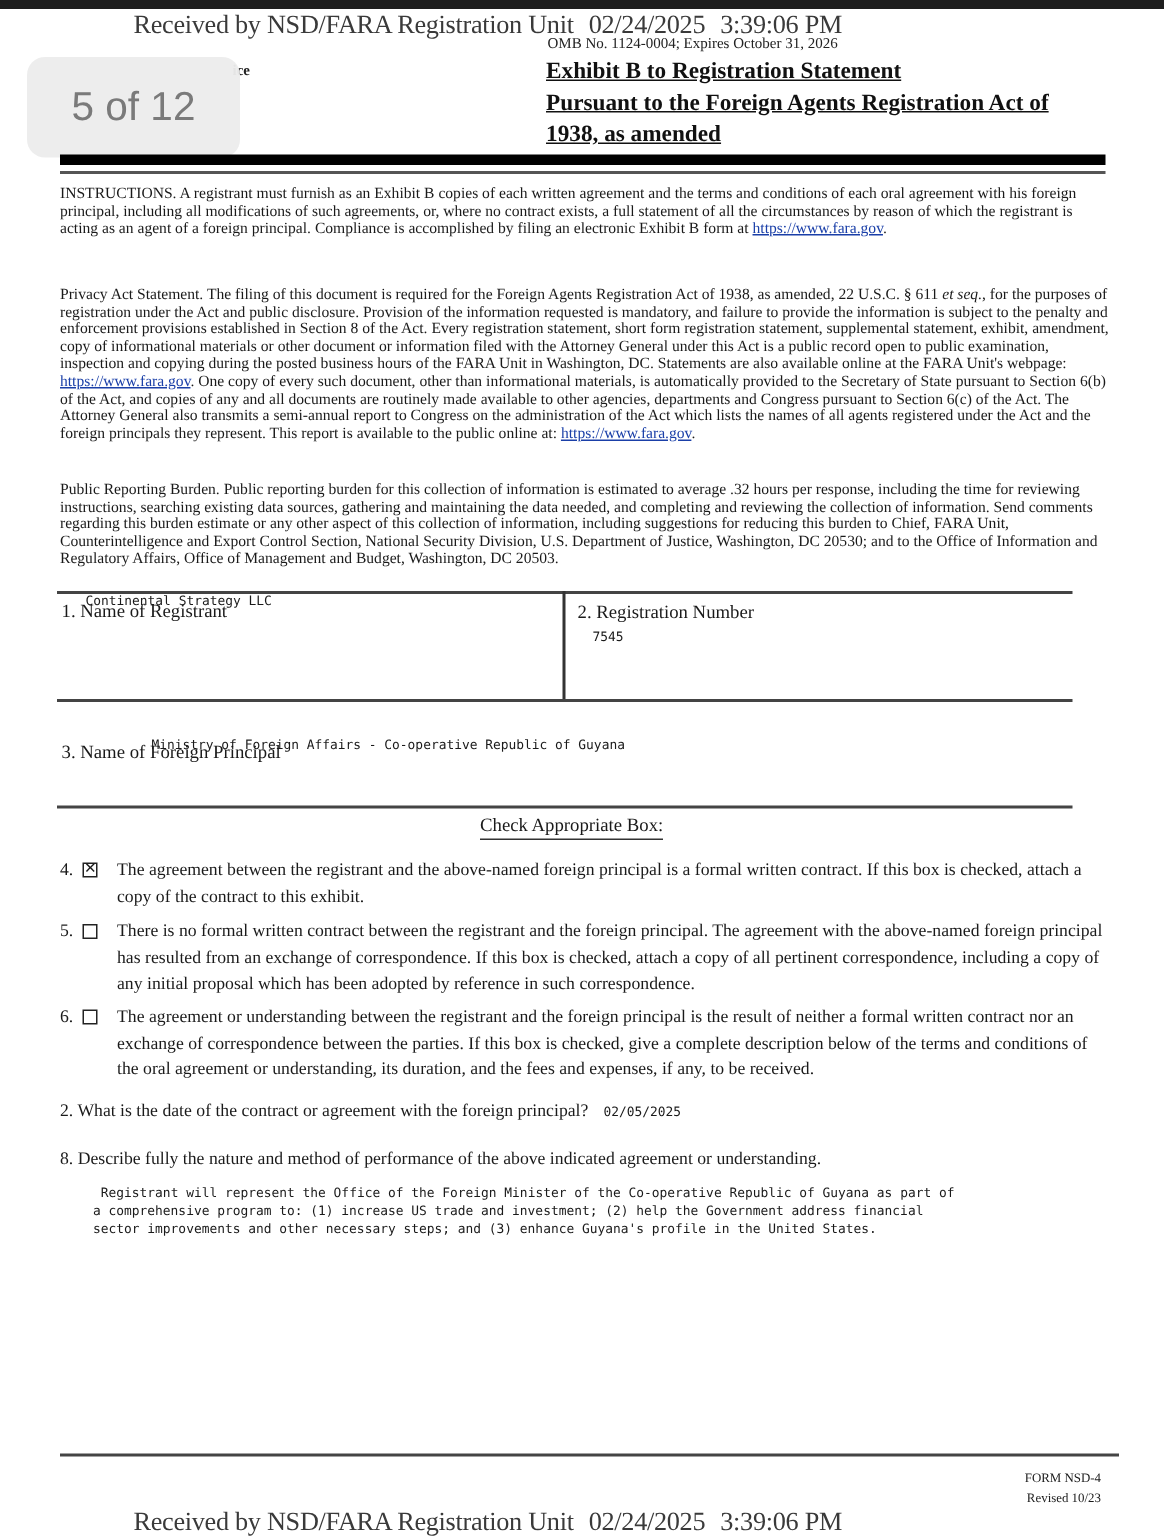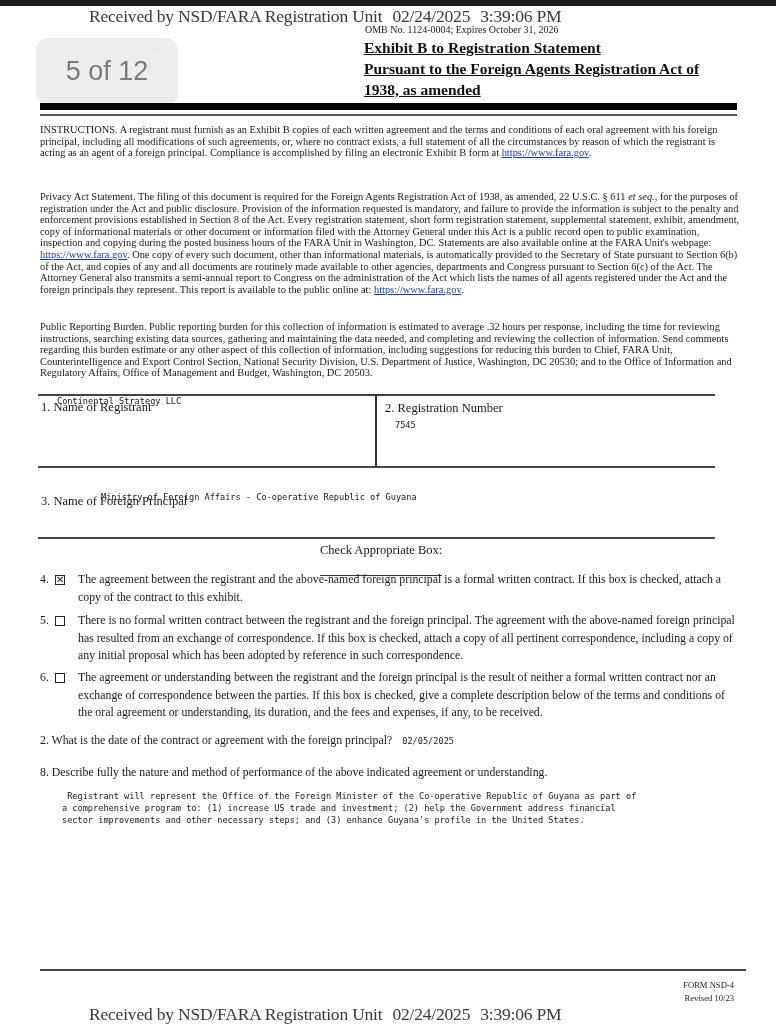--- a/index.html
+++ b/index.html
@@ -19,39 +19,39 @@
   .omb { position: absolute; left: 365px; top: 24px; font-size: 10px; color: #222; white-space: nowrap; }
   .dept-frag { position: absolute; left: 155px; top: 42px; font-size: 10px; font-weight: bold; color: #222; }
   .exhibit-title {
     position: absolute; left: 364px; top: 37px; width: 385px;
     font-weight: bold; font-size: 15.5px; line-height: 21px; color: #111; text-decoration: underline;
   }
   .page-badge {
     position: absolute; left: 18px; top: 38px; width: 142px; height: 67px;
     background: rgba(236,236,236,0.96); border-radius: 12px;
     font-family: "Liberation Sans", sans-serif; font-size: 27px; color: #7a7a7a;
-    display: flex; align-items: center; justify-content: center; margin-left: 18px;
+    display: flex; align-items: center; justify-content: center;
   }
   .rule-thick { position: absolute; left: 40px; top: 103px; width: 697px; height: 7px; background: #000; }
   .rule-thin { position: absolute; left: 40px; top: 114px; width: 697px; height: 2px; background: #555; }
   .para {
     position: absolute; left: 40px; width: 700px; font-size: 10.4px; line-height: 11.6px;
     color: #1a1a1a; text-align: left;
   }
   .para a { color: #1a3fa8; text-decoration: underline; }
   .p-instr { top: 124px; }
   .p-privacy { top: 191px; }
   .p-burden { top: 321px; }
   .hline { position: absolute; left: 38px; width: 677px; height: 2px; background: #444; }
   .vline { position: absolute; left: 375px; top: 394px; width: 1.5px; height: 72px; background: #333; }
   .field-label { position: absolute; font-size: 12.5px; color: #1a1a1a; white-space: nowrap; }
   .field-value { position: absolute; font-family: "DejaVu Sans Mono", monospace; font-size: 8.6px; color: #1a1a1a; white-space: nowrap; }
   .check-title {
     position: absolute; left: 320px; top: 543px; font-size: 12.5px; color: #1a1a1a;
-    border-bottom: 1px solid #333; padding-bottom: 17px;
+    border-bottom: 1px solid #333; padding-bottom: 1px;
   }
   .item { position: absolute; left: 40px; width: 700px; font-size: 11.8px; line-height: 17.5px; color: #1a1a1a; }
   .item .num { position: absolute; left: 0; top: 0; }
   .item .box {
     position: absolute; left: 15px; top: 4px; width: 10px; height: 10px;
     border: 1px solid #222; box-sizing: border-box; font-size: 10px; line-height: 8px;
     text-align: center; font-family: "DejaVu Sans", sans-serif;
   }
   .item .text { position: absolute; left: 38px; width: 660px; }
   .q7 { position: absolute; left: 40px; top: 733px; font-size: 11.8px; color: #1a1a1a; white-space: nowrap; }

